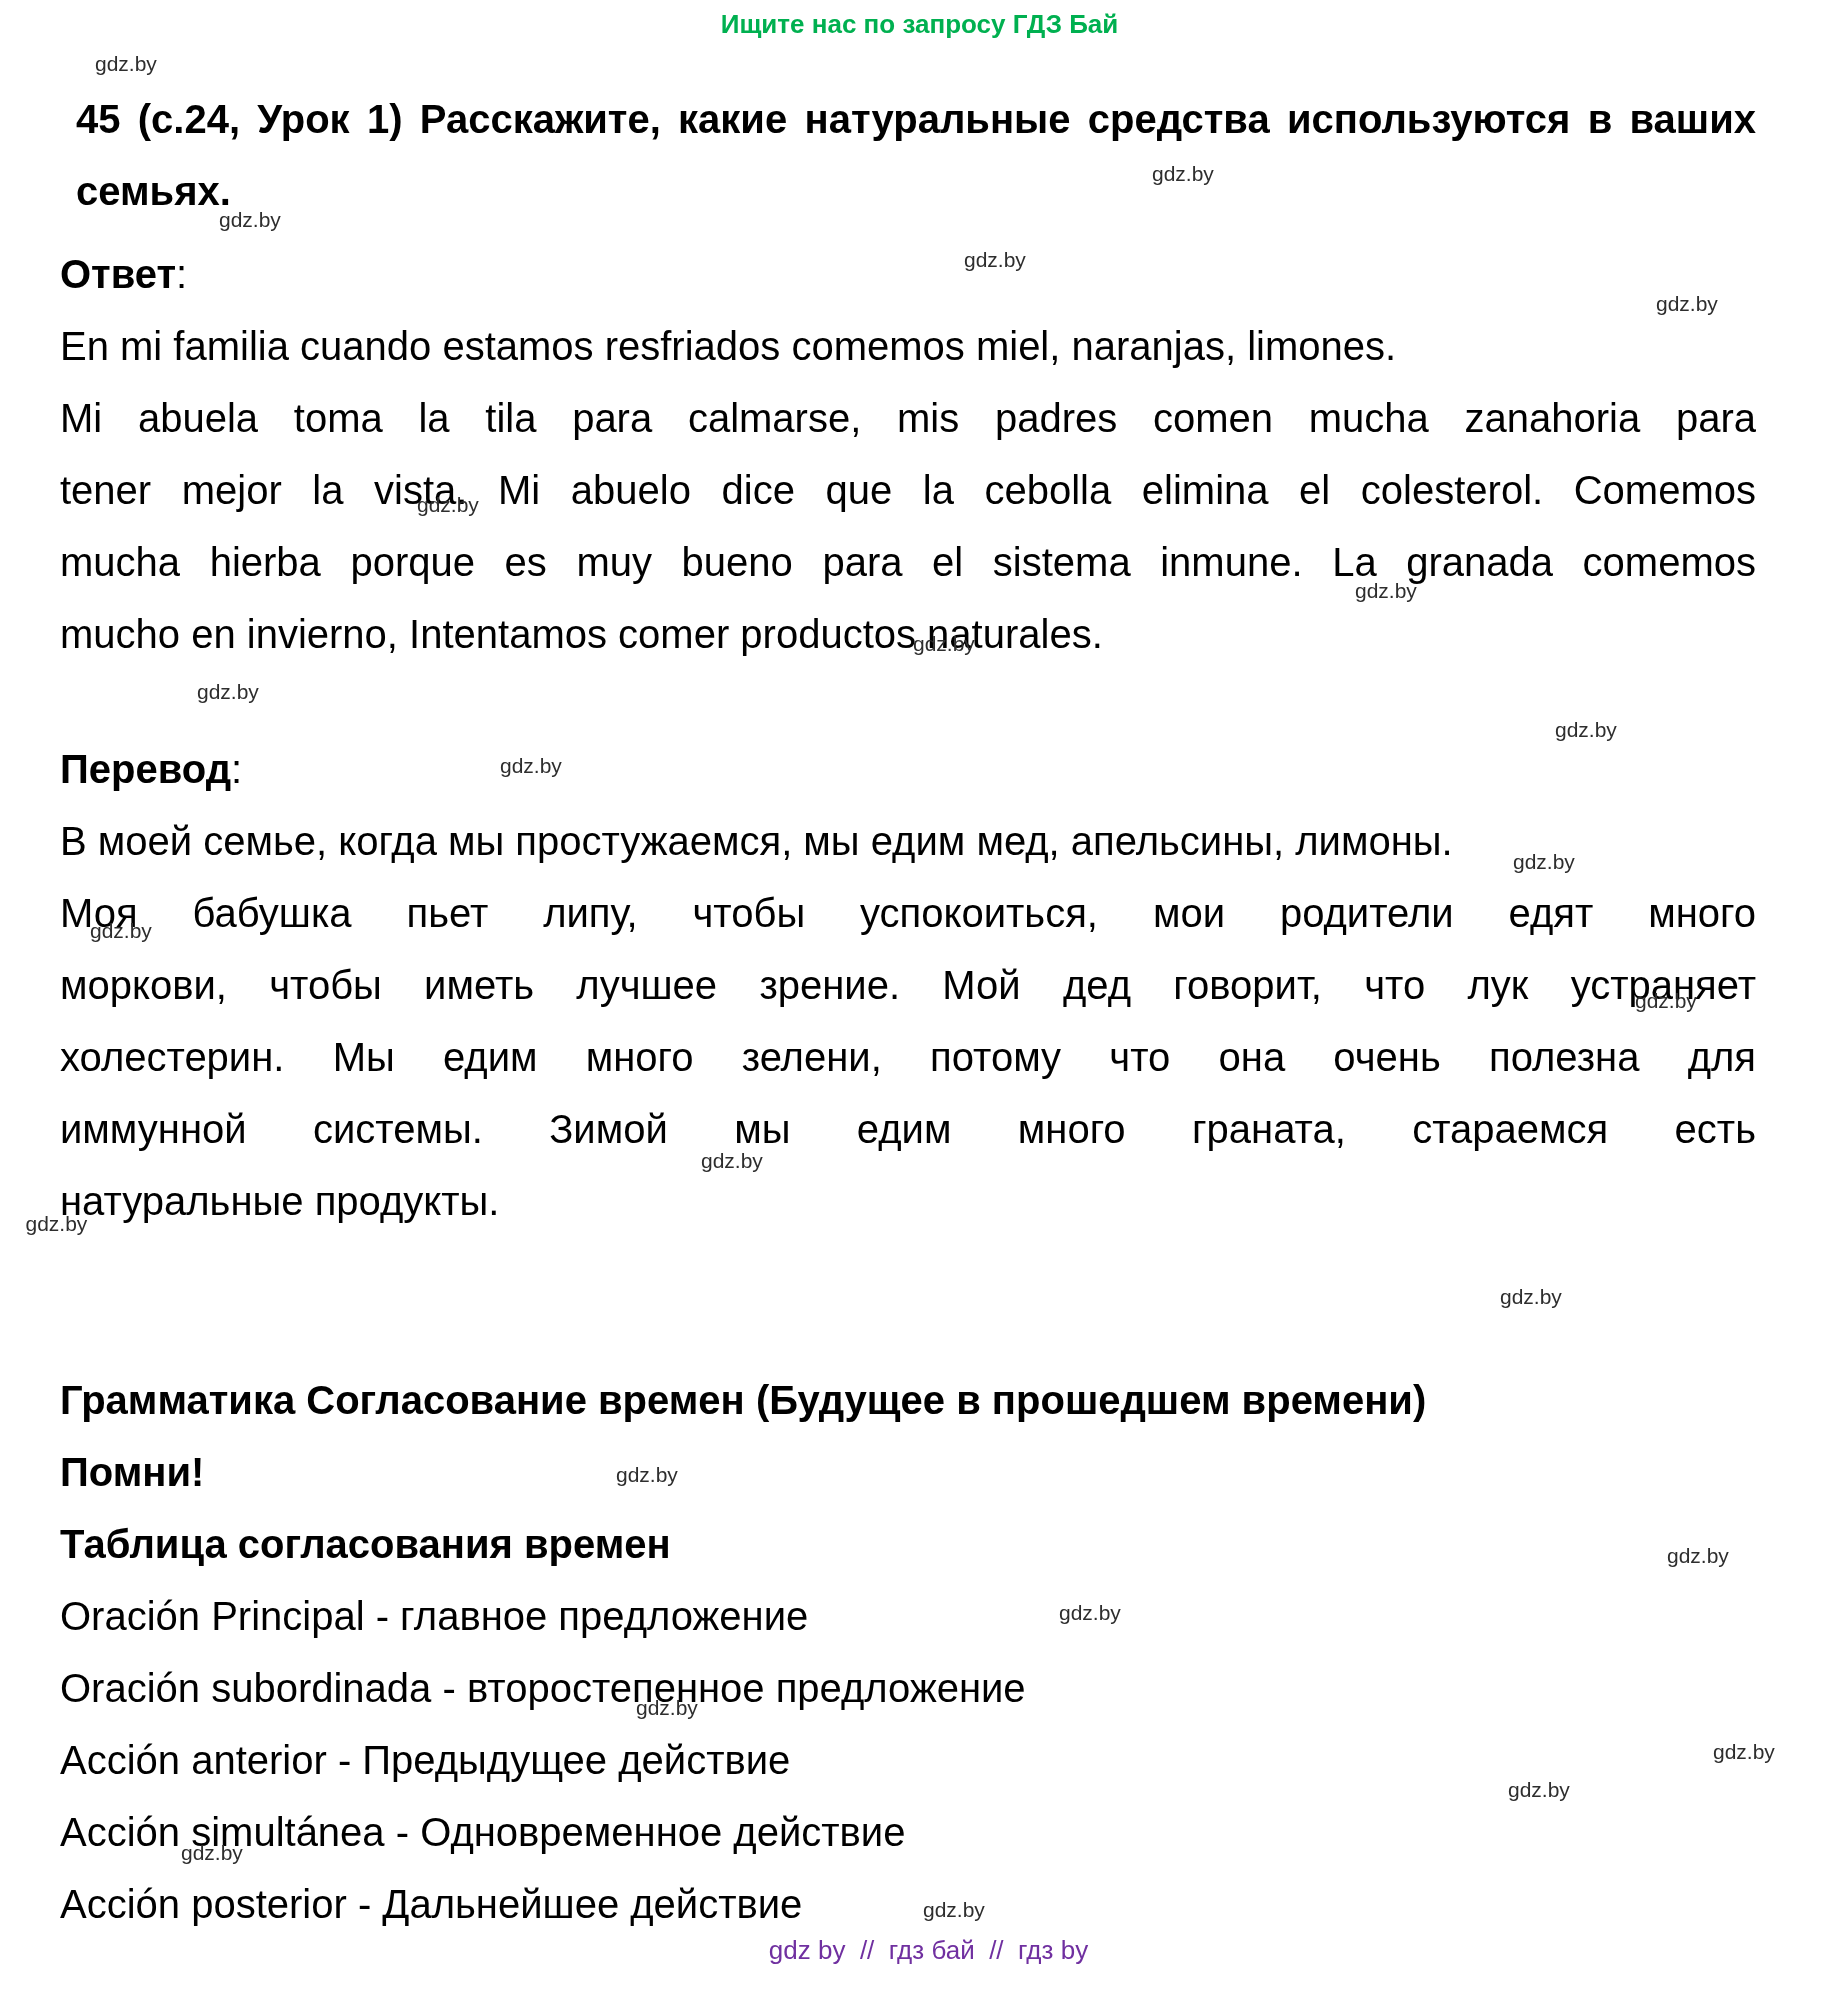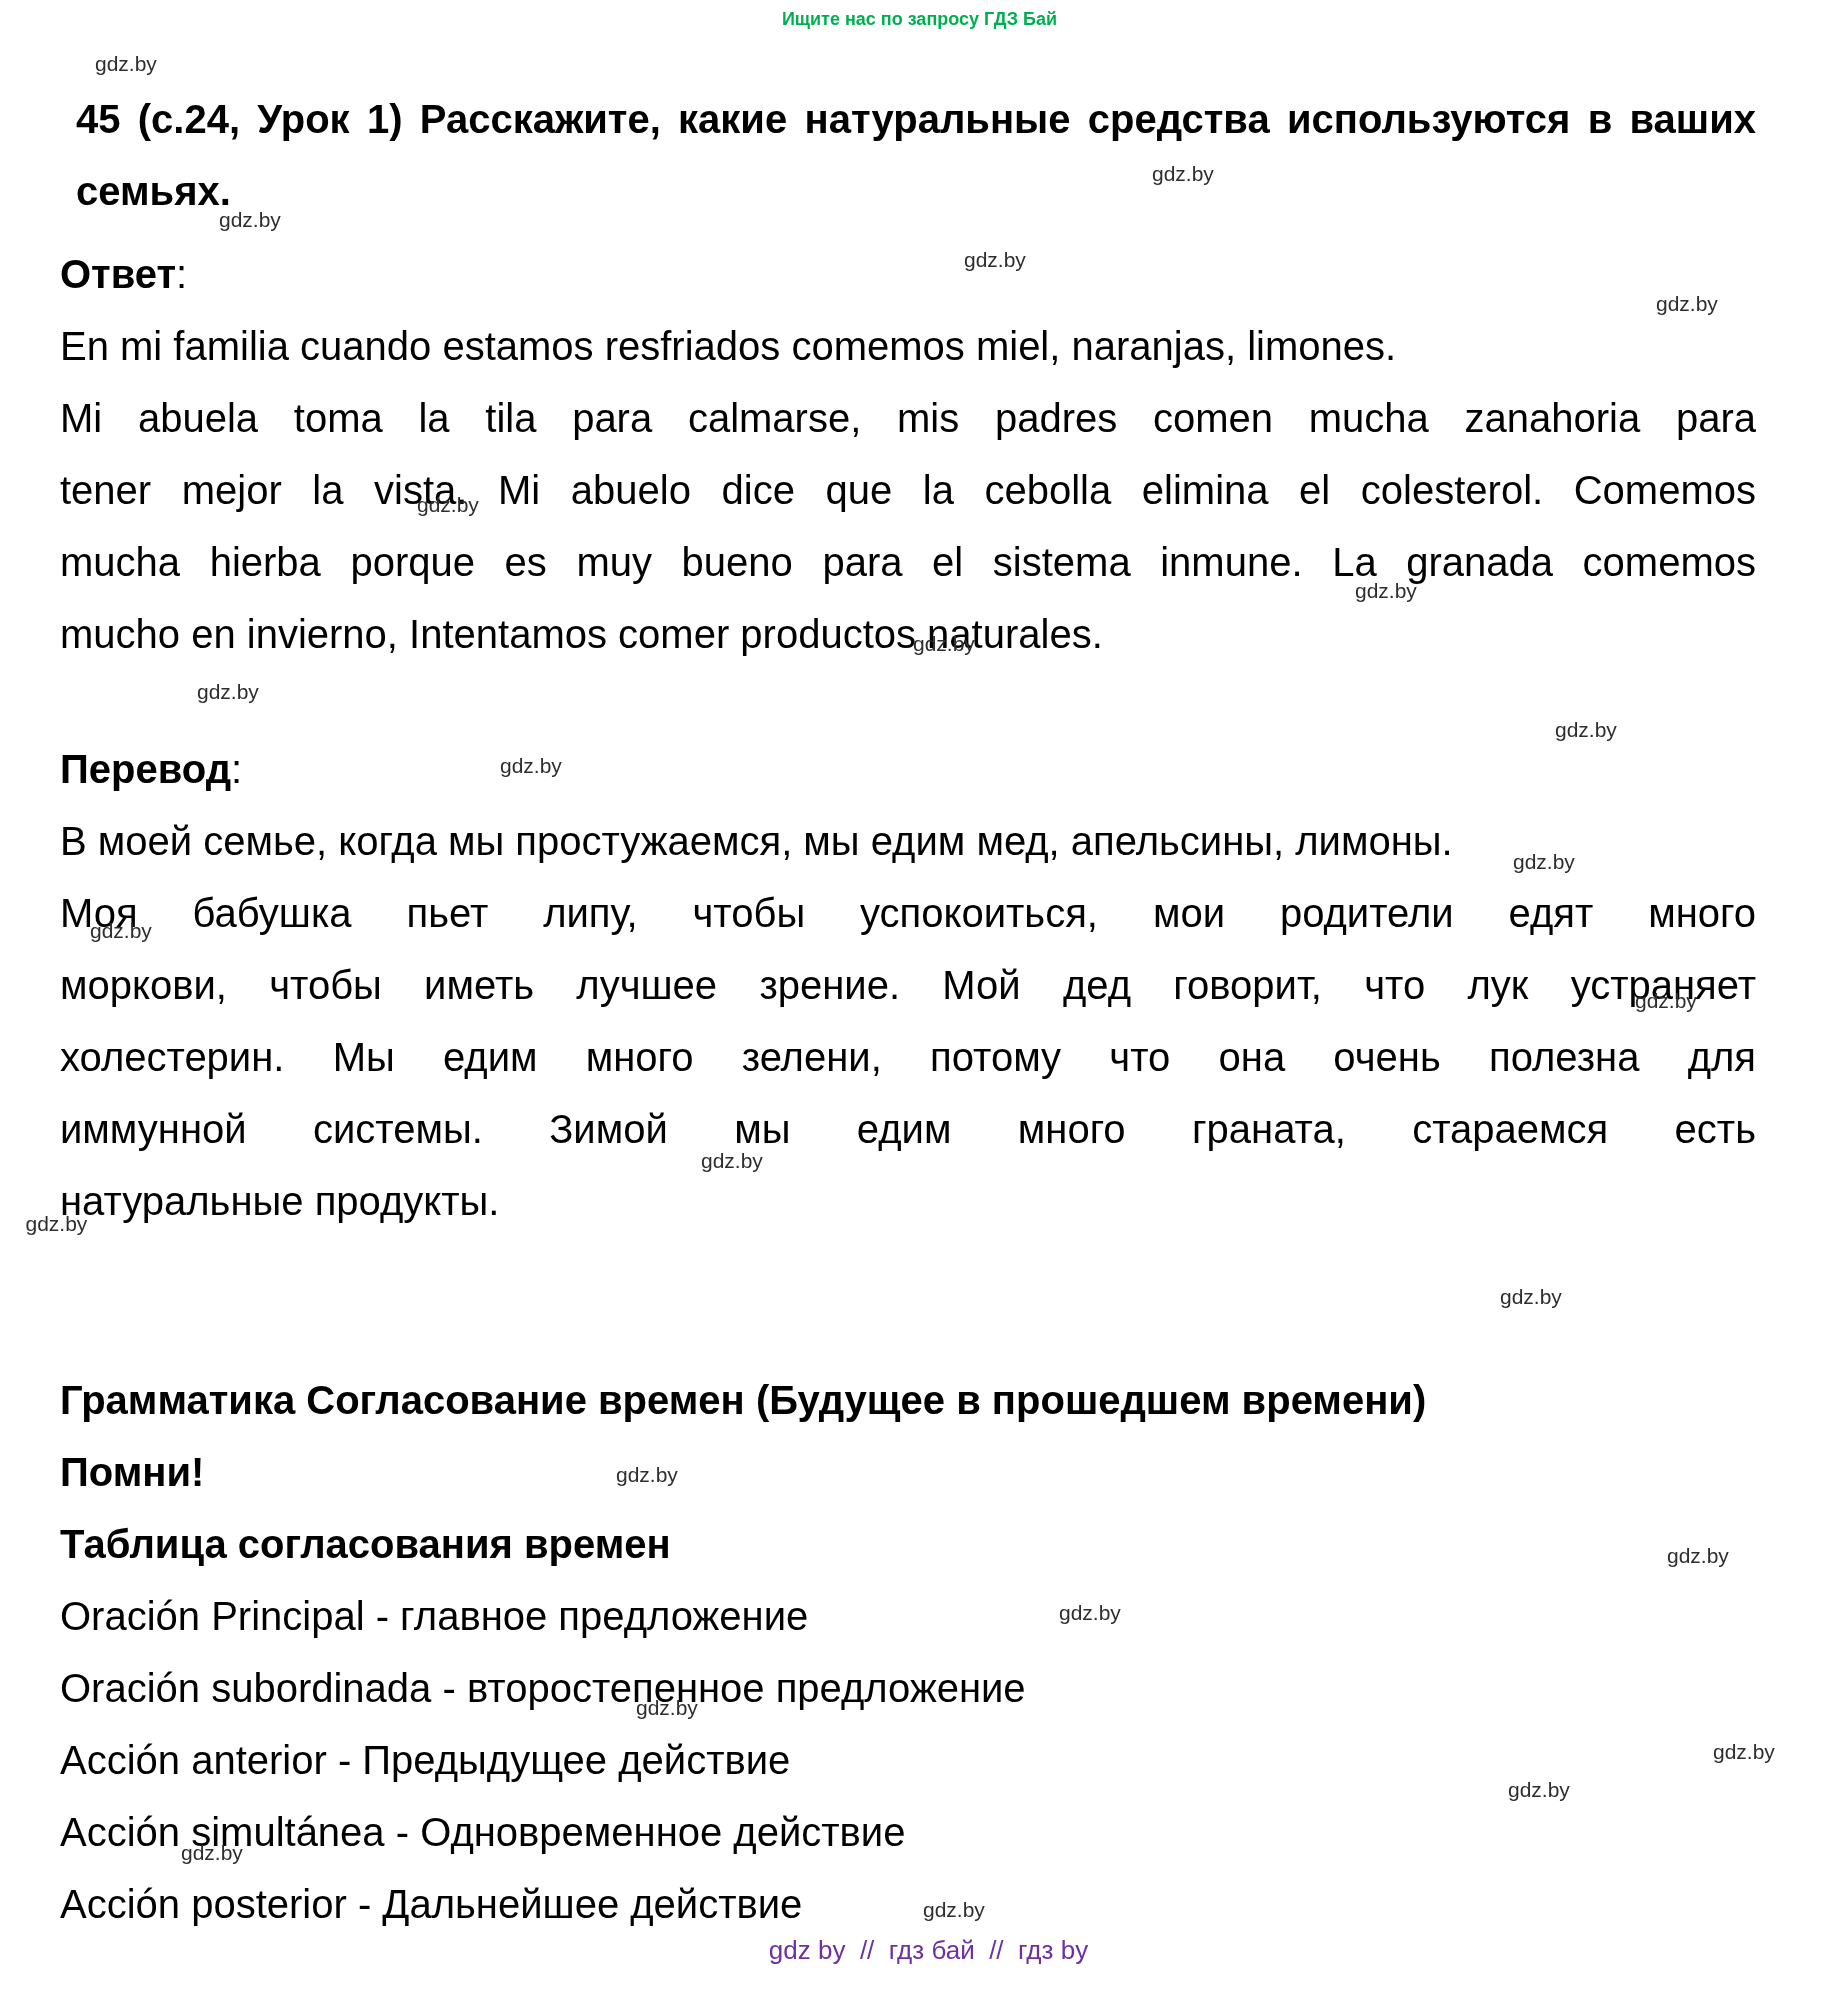--- a/index.html
+++ b/index.html
@@ -16,21 +16,21 @@
     height: 2001px;
     overflow: hidden;
     background: #ffffff;
   }
   .banner {
     position: absolute;
     top: 8.8px;
     left: 0;
     width: 100%;
     text-align: center;
-    font-size: 18px;
+    font-size: 26px;
     font-weight: bold;
     color: #00B050;
   }
   .content {
     position: absolute;
     top: 0;
     left: 60px;
     width: 1696px;
   }
   .title {

